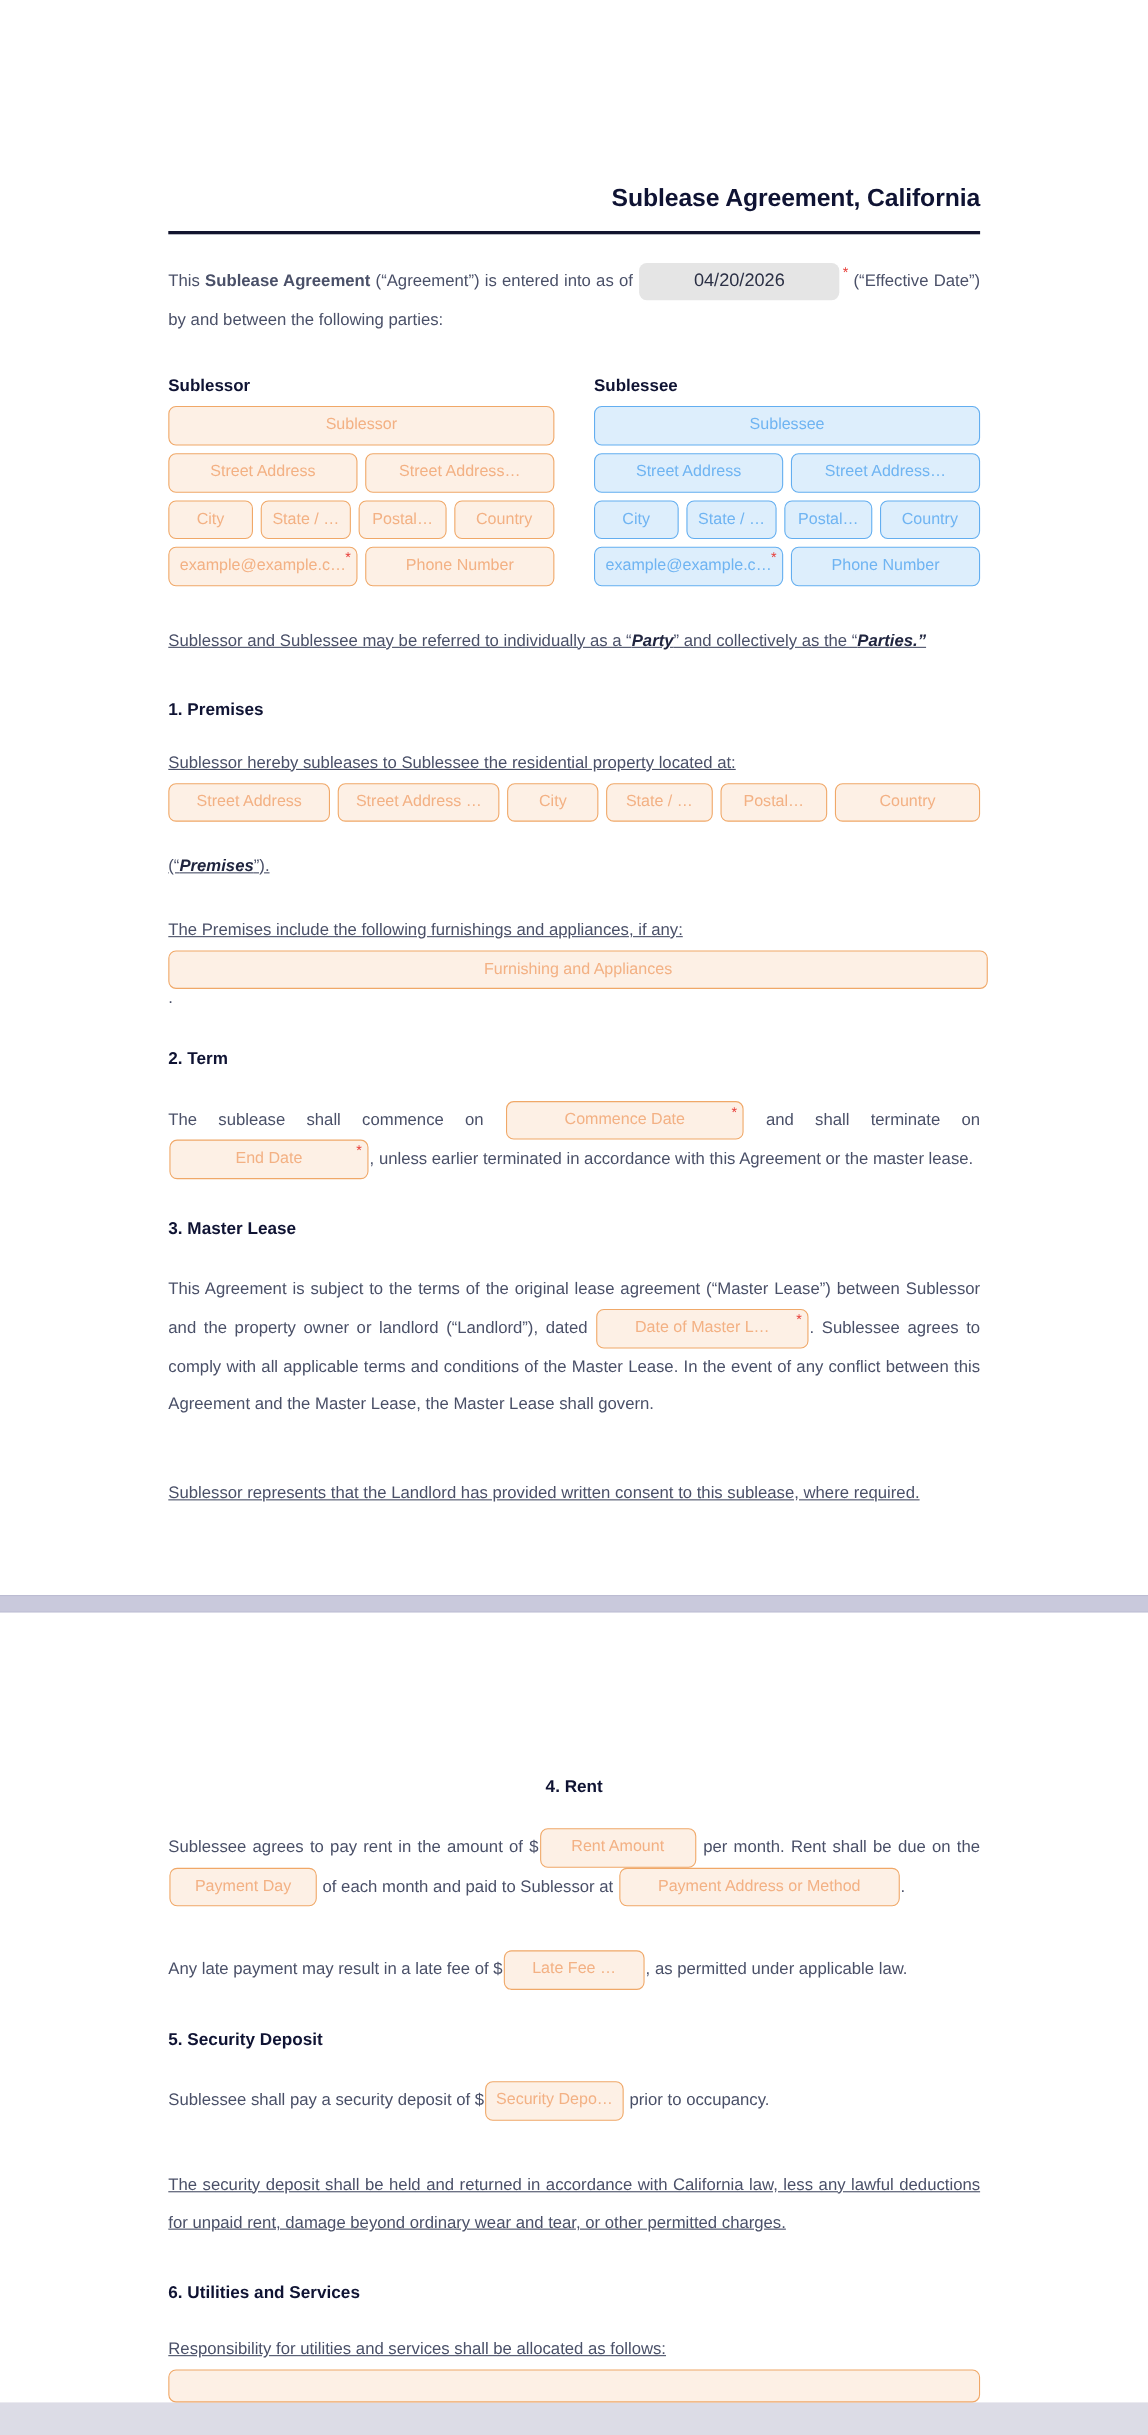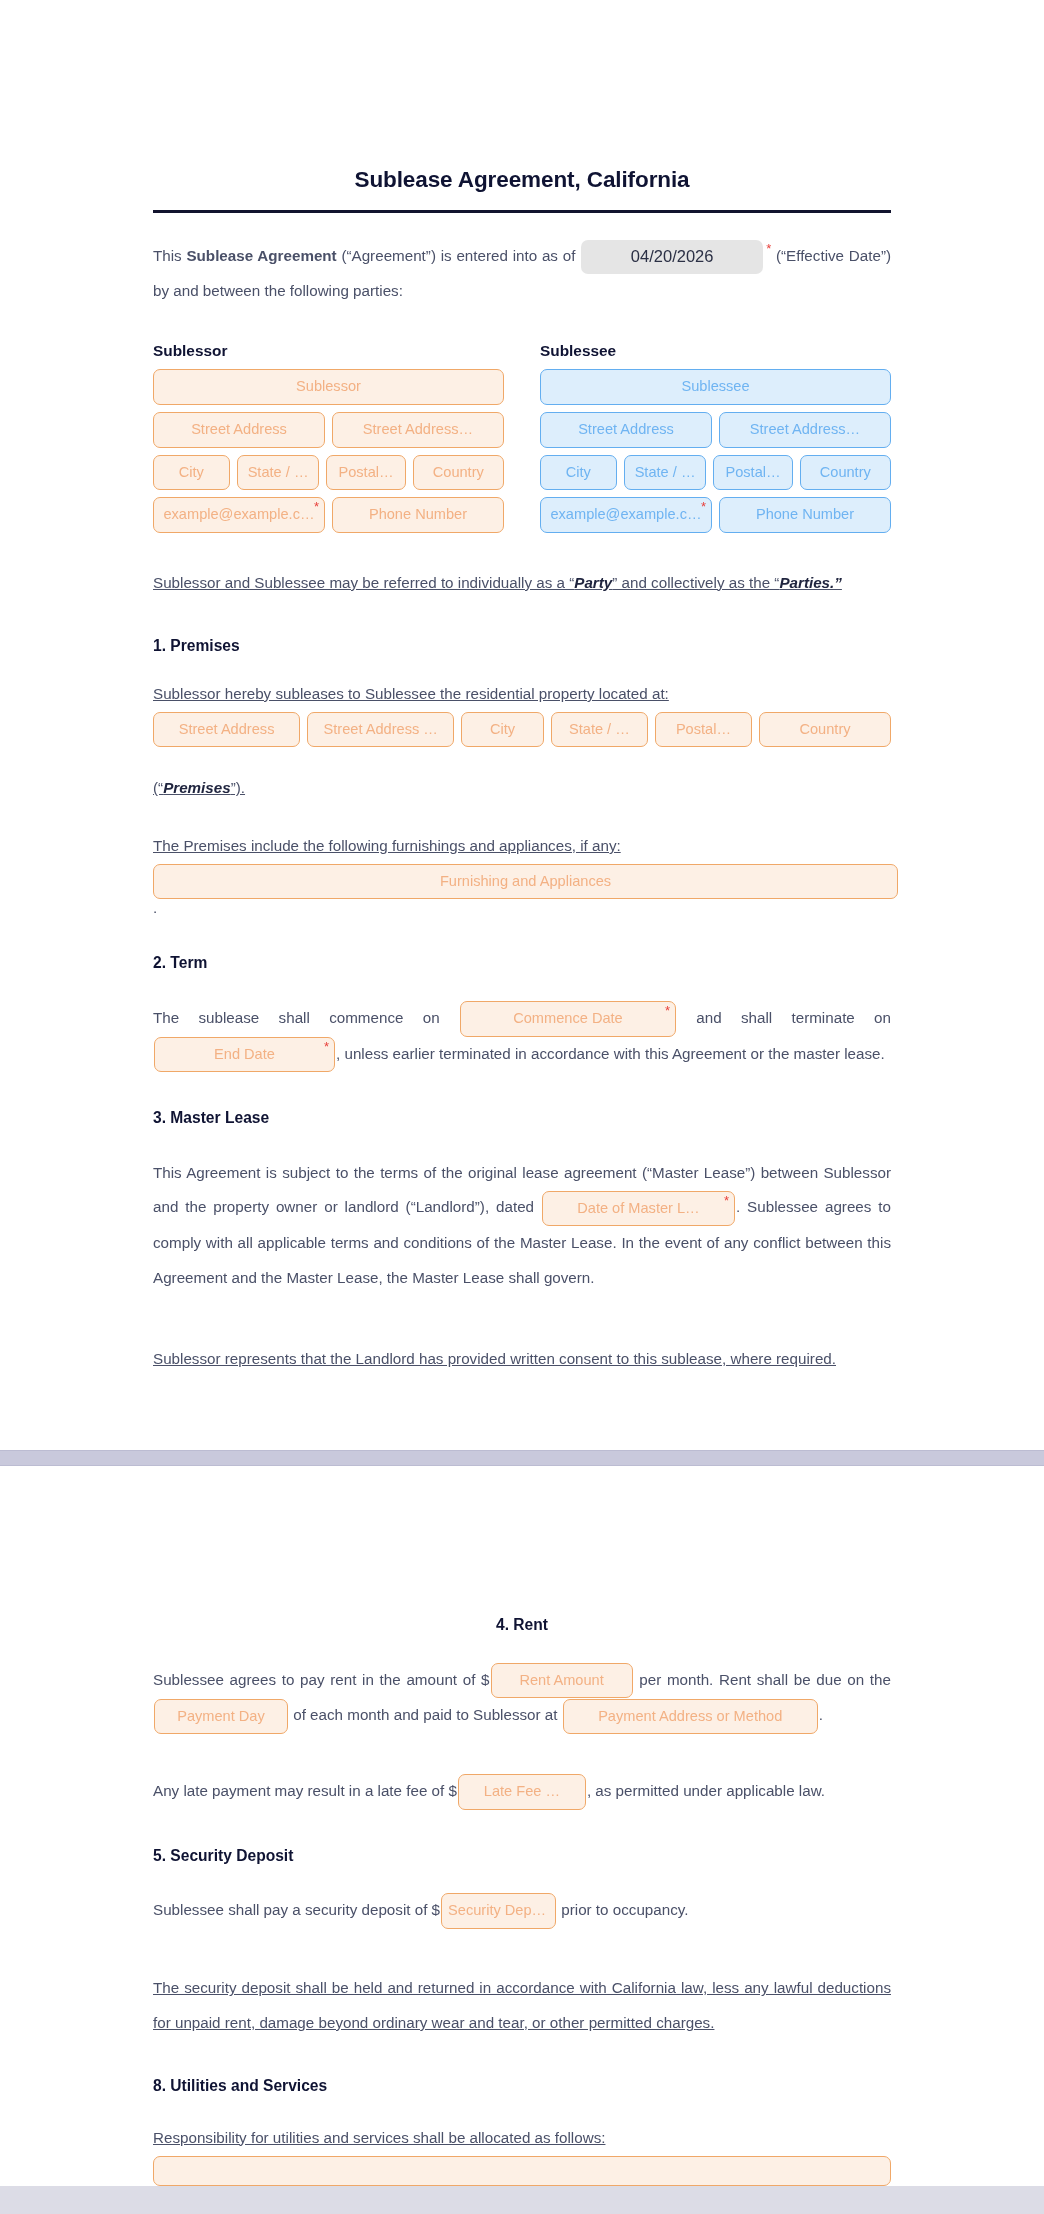--- a/index.html
+++ b/index.html
@@ -26,21 +26,21 @@
   .page-gap {
     height: 16px;
     background: #c9c9dc;
     width: 1044px;
     border-top: 1px solid #bcbcd2;
     border-bottom: 1px solid #bcbcd2;
   }
   .page-2 { padding-top: 104px; padding-bottom: 0; }
 
   .doc-title {
-    text-align: center;
+    text-align: right;
     font-size: 22.5px;
     font-weight: bold;
     color: #0f1333;
     letter-spacing: -0.1px;
     margin: 160px 0 0 0;
     line-height: 1.2;
   }
   .title-rule {
     border: none;
     border-top: 3.5px solid #12142e;
@@ -236,24 +236,24 @@
   <div class="page-gap"></div>
 
   <div class="page page-2">
 
     <h2 class="sec" style="margin-top:43px;text-align:center;">4. Rent</h2>
     <p class="flowline"><span>Sublessee agrees to pay rent in the amount of $</span><span class="fld orange" style="width:142px;">Rent Amount</span><span> per month. Rent shall be due on the </span><span class="fld orange" style="width:134px;">Payment Day</span><span> of each month and paid to Sublessor at </span><span class="fld orange" style="width:255px;">Payment Address or Method</span><span>.</span></p>
 
     <p class="flowline" style="margin-top:40px;text-align:left;"><span>Any late payment may result in a late fee of $</span><span class="fld orange" style="width:128px;">Late Fee …</span><span>, as permitted under applicable law.</span></p>
 
     <h2 class="sec">5. Security Deposit</h2>
-    <p class="flowline" style="text-align:left;"><span>Sublessee shall pay a security deposit of $</span><span class="fld orange" style="width:115px;">Security Depo…</span><span> prior to occupancy.</span></p>
+    <p class="flowline" style="text-align:left;"><span>Sublessee shall pay a security deposit of $</span><span class="fld orange" style="width:126px;">Security Depo…</span><span> prior to occupancy.</span></p>
 
     <p class="body" style="margin-top:42px;">The security deposit shall be held and returned in accordance with California law, less any lawful deductions for unpaid rent, damage beyond ordinary wear and tear, or other permitted charges.</p>
 
-    <h2 class="sec">8. Utilities and Services</h2>
+    <h2 class="sec">6. Utilities and Services</h2>
     <p class="body nojust" style="margin-bottom:0;line-height:1.9;">Responsibility for utilities and services shall be allocated as follows:</p>
     <div style="margin-top:3px;">
       <span class="fld orange fld-wide" style="height:30px;"></span>
     </div>
   </div>
 
 </div>
 
 </body></html>

